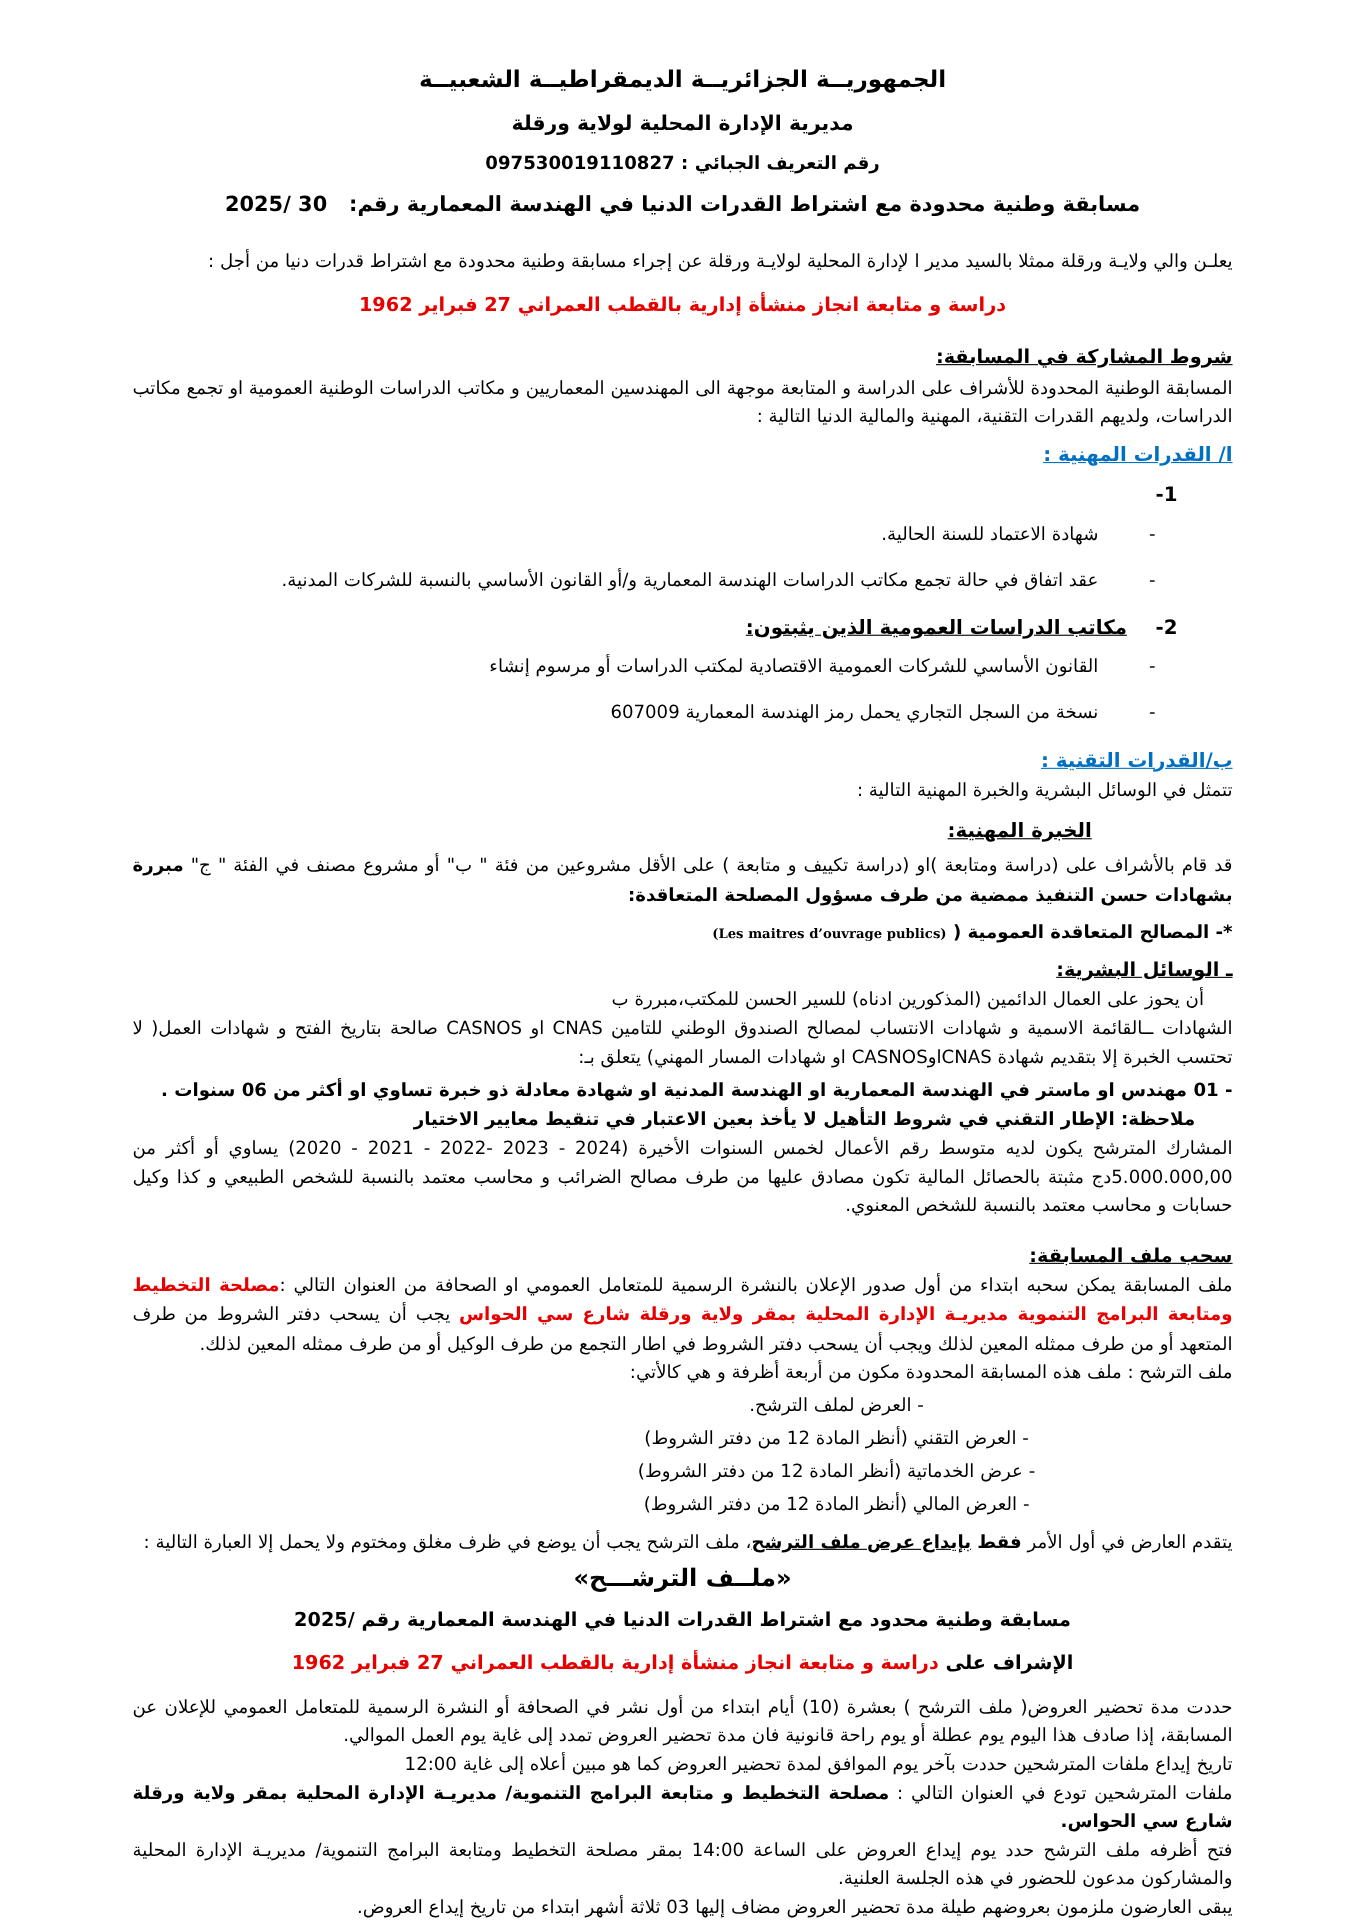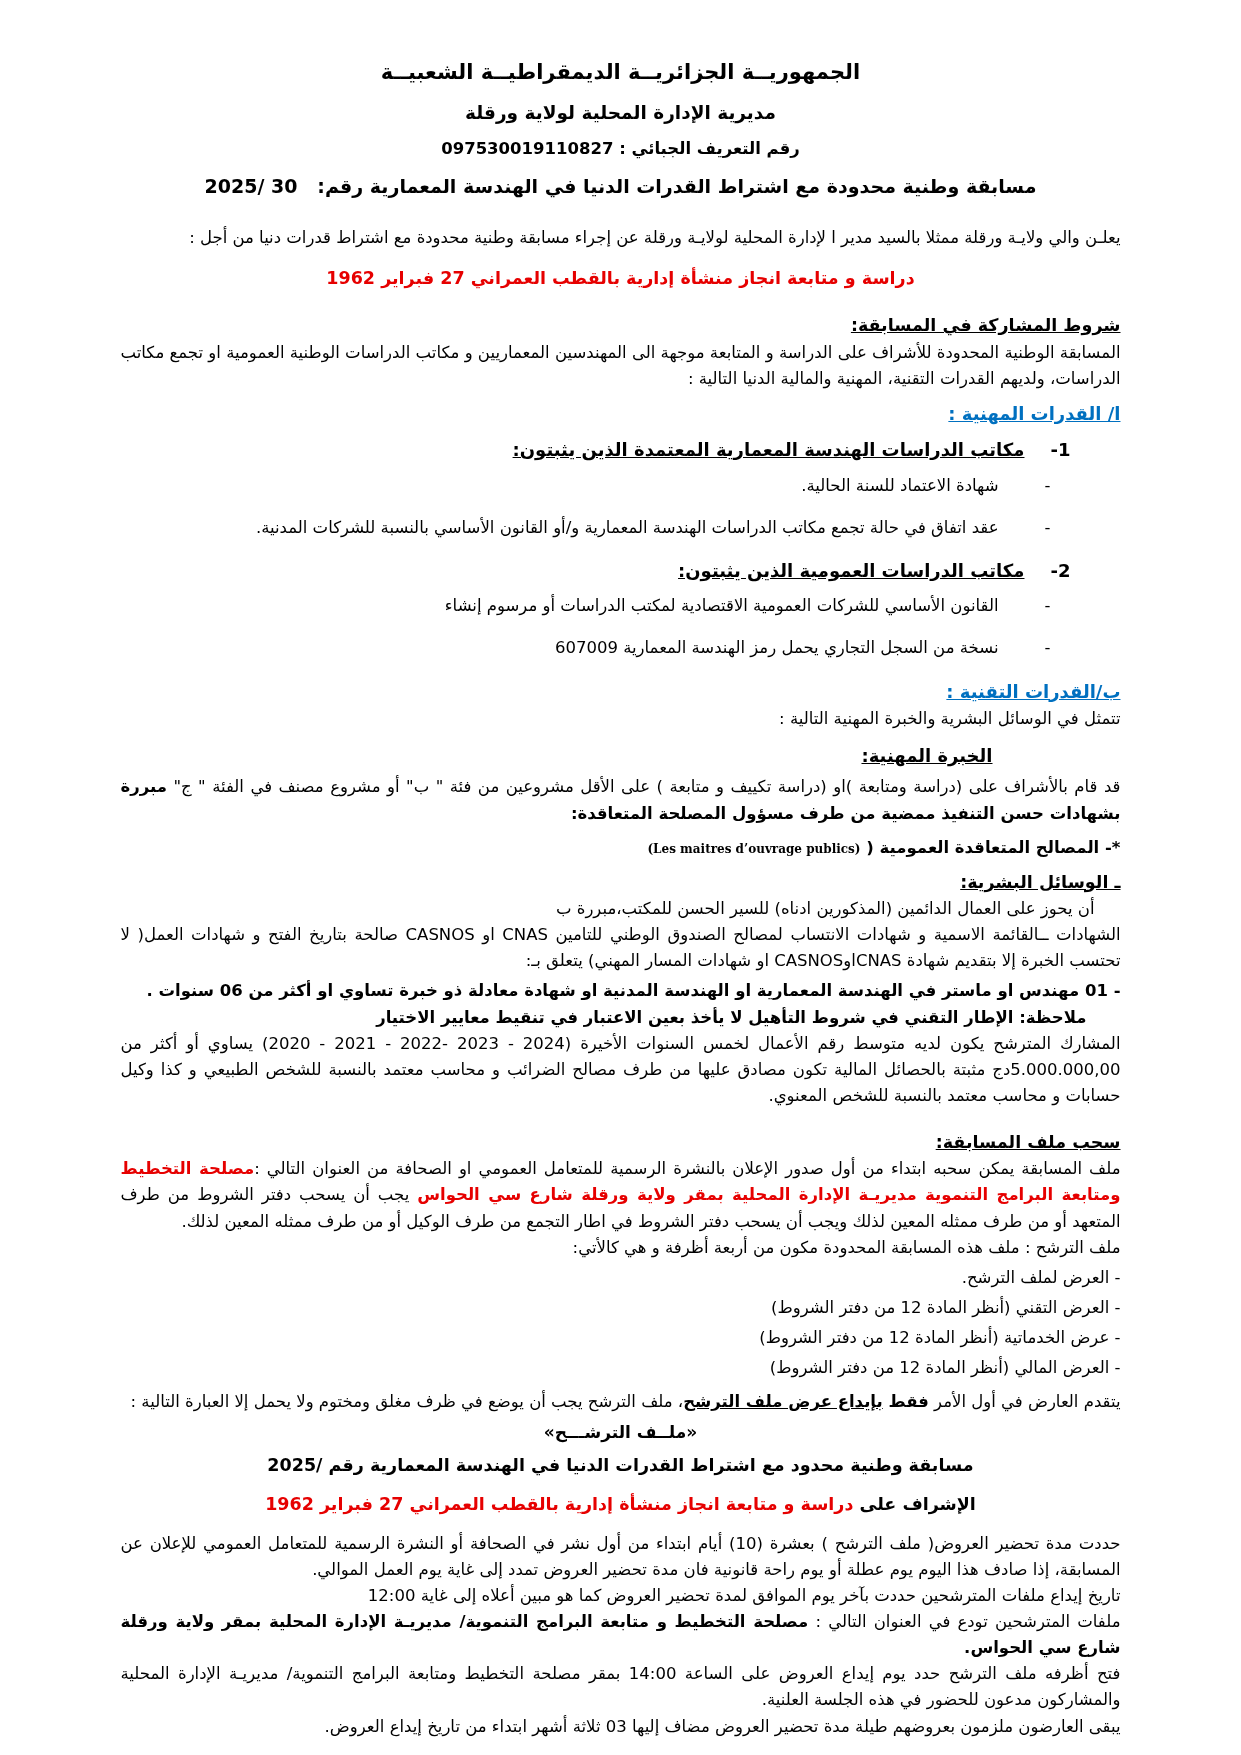--- a/index.html
+++ b/index.html
@@ -36,25 +36,25 @@
   .dash-item { display:flex; gap:46px; padding-right:70px; margin:8px 0; }
   .dash-item .dash { flex:0 0 auto; }
 
   .exp-h { font-size:18px; font-weight:bold; text-decoration:underline; padding-right:128px; margin-top:10px; }
   .maitres { font-weight:bold; margin-top:8px; }
   .maitres .latin { font-family:"DejaVu Serif", serif; font-size:12px; }
   .means-h { font-size:17.5px; font-weight:bold; text-decoration:underline; margin-top:8px; }
   .small-ind { padding-right:26px; }
   .note-ind { padding-right:34px; }
 
-  .env-list { padding-left:280px; }
+  .env-list { text-align:center; padding-left:280px; }
   .env-list div { margin:4px 0; }
 
   .u-b { font-weight:bold; text-decoration:underline; }
-  .env-label { font-size:17px; font-weight:bold; margin-top:4px; }
+  .env-label { font-size:22px; font-weight:bold; margin-top:4px; }
   .comp2 { font-size:17.5px; font-weight:bold; margin-top:6px; }
   .superv { font-size:17.5px; font-weight:bold; margin-top:12px; }
 
   .p-block { margin-top:4px; }
   .deadlines { margin-top:12px; }
 </style>
 </head>
 <body>
 
 <div class="page">
@@ -69,21 +69,20 @@
   <div class="announce">يعلـن والي ولايـة ورقلة ممثلا بالسيد مدير ا لإدارة المحلية لولايـة ورقلة عن إجراء مسابقة وطنية محدودة مع اشتراط قدرات دنيا من أجل :</div>
   <div class="red-title c red">دراسة و متابعة انجاز منشأة إدارية بالقطب العمراني 27 فبراير 1962</div>
 
   <div class="sec-h">شروط المشاركة في المسابقة:</div>
   <div class="just">المسابقة الوطنية المحدودة للأشراف على الدراسة و المتابعة موجهة الى المهندسين المعماريين و مكاتب الدراسات الوطنية العمومية او تجمع مكاتب الدراسات،  ولديهم القدرات التقنية، المهنية والمالية الدنيا التالية :</div>
 
   <div class="blue-h">ا/ القدرات المهنية :</div>
 
   <div class="num-h">
     <span class="nh-n">1-</span>
-    <span class="nh-t">مكاتب الدراسات الهندسة المعمارية المعتمدة الذين يثبتون:</span>
   </div>
   <div class="dash-item">
       <span class="dash">-</span>
       <span>شهادة الاعتماد للسنة الحالية.</span>
     </div>
   <div class="dash-item">
       <span class="dash">-</span>
       <span>عقد اتفاق في حالة تجمع مكاتب الدراسات الهندسة المعمارية و/أو القانون الأساسي بالنسبة للشركات المدنية.</span>
     </div>
 

